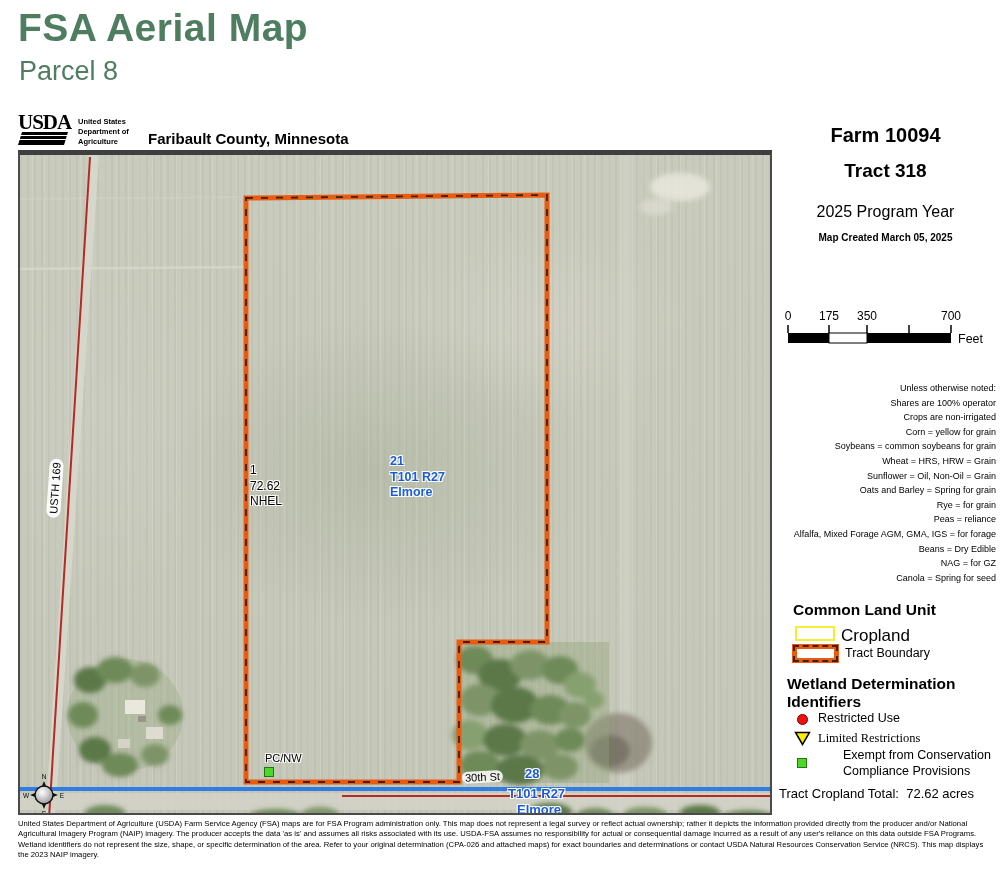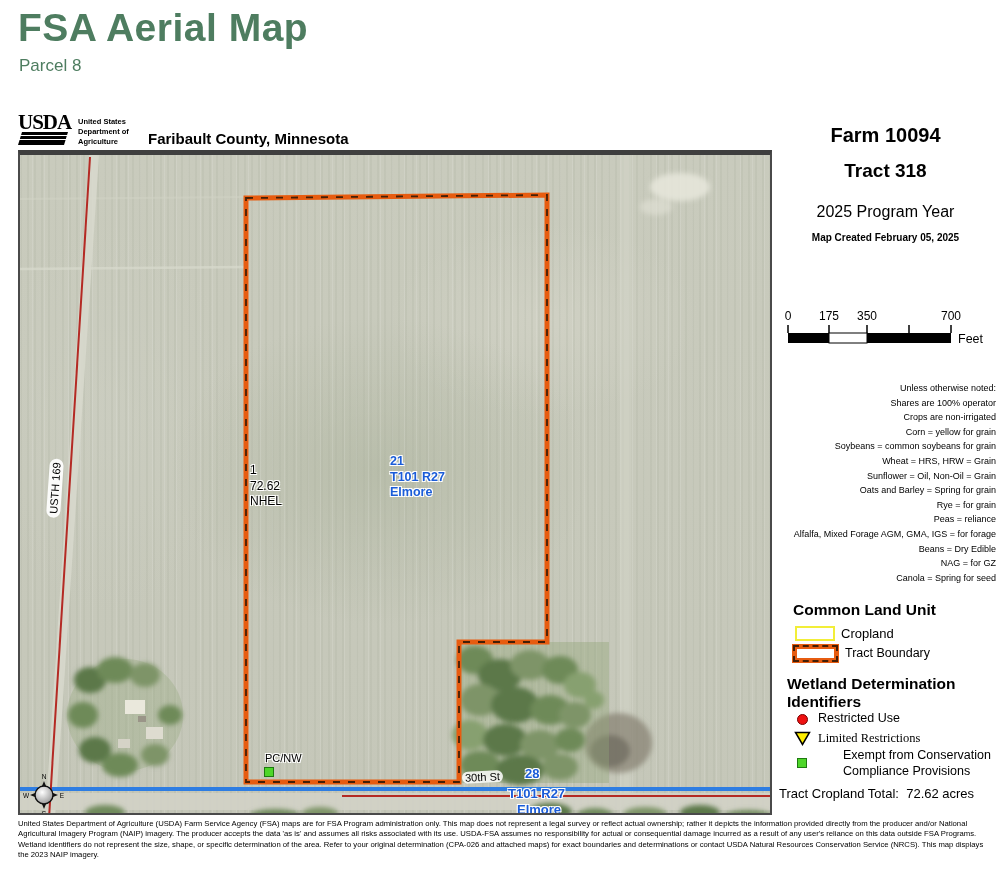--- a/index.html
+++ b/index.html
@@ -3,41 +3,41 @@
 <meta charset="utf-8">
 <style>
   * { margin:0; padding:0; box-sizing:border-box; }
   html,body { background:#fff; }
   body {
     width:1000px; height:880px; position:relative; overflow:hidden;
     font-family:"Liberation Sans", sans-serif; color:#000;
   }
   
   .page-title   { position:absolute; left:18px; top:6px;  font-size:39px; font-weight:bold; color:#4e7d60; letter-spacing:.5px; }
-  .page-subtitle{ position:absolute; left:19px; top:56px; font-size:17px; font-weight:400;  color:#4e7d60; }
+  .page-subtitle{ position:absolute; left:19px; top:56px; font-size:27px; font-weight:400;  color:#4e7d60; }
   .usda-block   { position:absolute; left:18px; top:113px; width:130px; height:38px; }
   .usda-word    { font-family:"Liberation Serif", serif; font-weight:bold; font-size:21px; letter-spacing:-1px; line-height:18px; }
   .usda-swoosh  { width:50px; height:13px; margin-top:1px;
                   background:linear-gradient(180deg,#000 0 3px,#fff 3px 4px,#000 4px 7px,#fff 7px 8px,#000 8px 13px);
                   clip-path:polygon(0 100%,8% 0,100% 0,92% 100%); }
   .agency-name  { position:absolute; left:78px; top:117px; font-size:7.5px; font-weight:bold; line-height:10px; }
   .county-title { position:absolute; left:148px; top:130px; font-size:15px; font-weight:bold; }
 
   
   .rp { position:absolute; left:775px; width:221px; text-align:center; }
   .farm-title   { top:124px; font-size:20px; font-weight:bold; }
   .tract-title  { top:160px; font-size:19px; font-weight:bold; }
   .program-year { top:203px; font-size:16px; }
   .map-created  { top:232px; font-size:10px; font-weight:bold; }
   .scalebar     { position:absolute; left:778px; top:306px; }
   .notes        { position:absolute; left:775px; top:381px; width:221px; text-align:right;
                   font-size:9px; font-weight:normal; line-height:14.6px; }
   .legend-clu-title { position:absolute; left:793px; top:601px; font-size:15.5px; font-weight:bold; }
   .sw-cropland  { position:absolute; left:795px; top:626px; width:40px; height:15px; border:2px solid #f2ee38; background:#fff; }
-  .lbl-cropland { position:absolute; left:841px; top:626px; font-size:13px; }
+  .lbl-cropland { position:absolute; left:841px; top:626px; font-size:17px; }
   .sw-tract     { position:absolute; left:792px; top:644px; width:47px; height:19px; border:5px solid #e75c10; background:#fff; }
   .sw-tract-dash{ position:absolute; left:-4px; top:-4px; right:-4px; bottom:-4px; border:2px dashed rgba(40,20,5,.85); }
   .lbl-tract    { position:absolute; left:845px; top:646px; font-size:12.5px; }
   .legend-wet-title { position:absolute; left:787px; top:675px; font-size:15.5px; font-weight:bold; line-height:18px; }
   .dot-restricted { position:absolute; left:797px; top:714px; width:11px; height:11px; border-radius:50%;
                     background:#ee1111; border:1px solid #7a0000; }
   .lbl-restricted { position:absolute; left:818px; top:711px; font-size:12.5px; }
   .tri-limited    { position:absolute; left:794px; top:731px; }
   .lbl-limited    { position:absolute; left:818px; top:731px; font-size:12.5px;font-family:Liberation Serif, serif; }
   .sq-exempt      { position:absolute; left:797px; top:758px; width:10px; height:10px;
@@ -91,21 +91,21 @@
 <div class="agency-name">
   <div>United States</div>
   <div>Department of</div>
   <div>Agriculture</div>
 </div>
 <div class="county-title">Faribault County, Minnesota</div>
 
 <div class="rp farm-title">Farm 10094</div>
 <div class="rp tract-title">Tract 318</div>
 <div class="rp program-year">2025 Program Year</div>
-<div class="rp map-created">Map Created February 05, 2025</div>
+<div class="rp map-created">Map Created March 05, 2025</div>
 
 <svg class="scalebar" width="220" height="46" viewBox="0 0 220 46">
   <text x="10" y="14" font-size="12" text-anchor="middle">0</text>
   <text x="51" y="14" font-size="12" text-anchor="middle">175</text>
   <text x="89" y="14" font-size="12" text-anchor="middle">350</text>
   <text x="173" y="14" font-size="12" text-anchor="middle">700</text>
   <g stroke="#000" stroke-width="1.5">
     <line x1="10" y1="19" x2="10" y2="27"></line>
       <line x1="51" y1="19" x2="51" y2="27"></line>
     <line x1="89" y1="19" x2="89" y2="27"></line>

